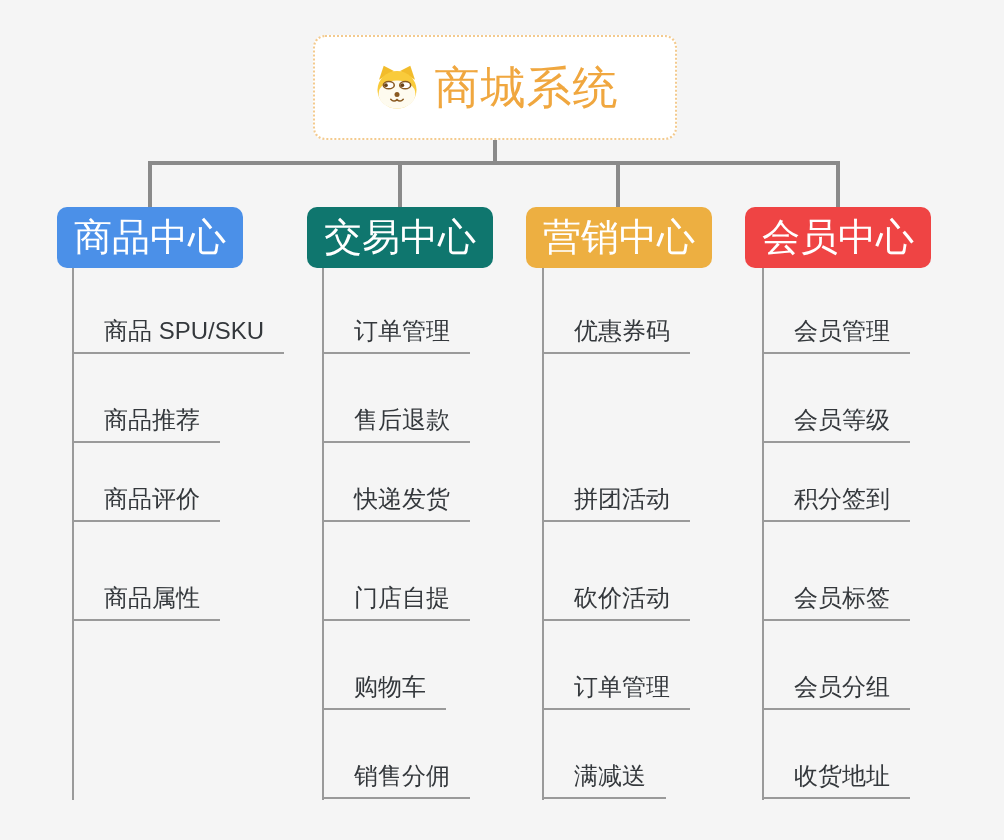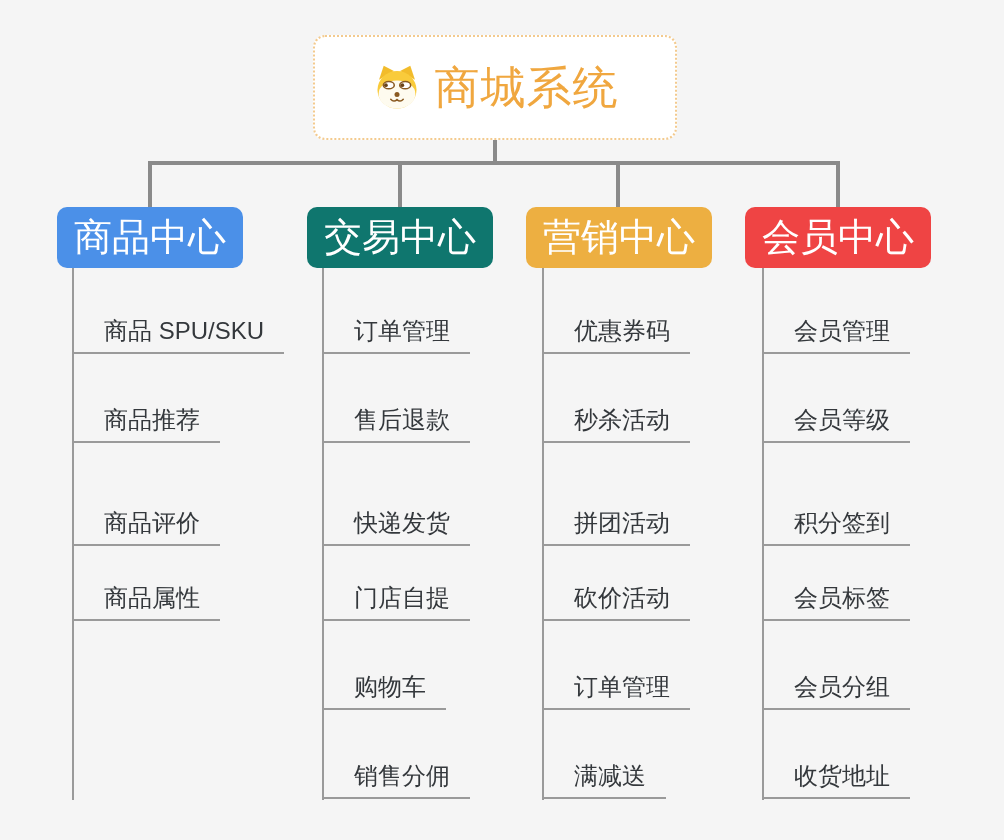--- a/index.html
+++ b/index.html
@@ -32,21 +32,21 @@
   .branch {
     position: absolute; top: 207px; width: 186px; height: 61px;
     border-radius: 10px; display: flex; align-items: center; justify-content: center;
   }
   .b0 { left: 57px; } .b1 { left: 307px; } .b2 { left: 526px; } .b3 { left: 745px; }
   .branch-label { color: #ffffff; font-size: 38px; white-space: nowrap; }
 
   
   .child { position: absolute; }
   .x0 { left: 72px; } .x1 { left: 322px; } .x2 { left: 542px; } .x3 { left: 762px; text-align: center; }
-  .r0 { top: 316px; } .r1 { top: 405px; } .r2 { top: 508px; }
+  .r0 { top: 316px; } .r1 { top: 405px; } .r2 { top: 484px; }
   .r3 { top: 583px; } .r4 { top: 672px; } .r5 { top: 761px; }
   .child-label {
     display: inline-block; color: #34383c; font-size: 24px; line-height: 30px;
     padding: 0 20px 6px 32px; border-bottom: 2px solid #9a9a9a; white-space: nowrap;
   }
 </style>
 </head>
 <body style="background-color: rgb(245, 245, 245);">
 
 <div class="canvas">
@@ -97,21 +97,20 @@
   <div class="child x0 r3"><span class="child-label">商品属性</span></div>
 
   <div class="child x1 r0"><span class="child-label">订单管理</span></div>
   <div class="child x1 r1"><span class="child-label">售后退款</span></div>
   <div class="child x1 r2"><span class="child-label">快递发货</span></div>
   <div class="child x1 r3"><span class="child-label">门店自提</span></div>
   <div class="child x1 r4"><span class="child-label">购物车</span></div>
   <div class="child x1 r5"><span class="child-label">销售分佣</span></div>
 
   <div class="child x2 r0"><span class="child-label">优惠券码</span></div>
-  <div class="child x2 r1"><span class="child-label">秒杀活动</span></div>
   <div class="child x2 r2"><span class="child-label">拼团活动</span></div>
   <div class="child x2 r3"><span class="child-label">砍价活动</span></div>
   <div class="child x2 r4"><span class="child-label">订单管理</span></div>
   <div class="child x2 r5"><span class="child-label">满减送</span></div>
 
   <div class="child x3 r0"><span class="child-label">会员管理</span></div>
   <div class="child x3 r1"><span class="child-label">会员等级</span></div>
   <div class="child x3 r2"><span class="child-label">积分签到</span></div>
   <div class="child x3 r3"><span class="child-label">会员标签</span></div>
   <div class="child x3 r4"><span class="child-label">会员分组</span></div>

